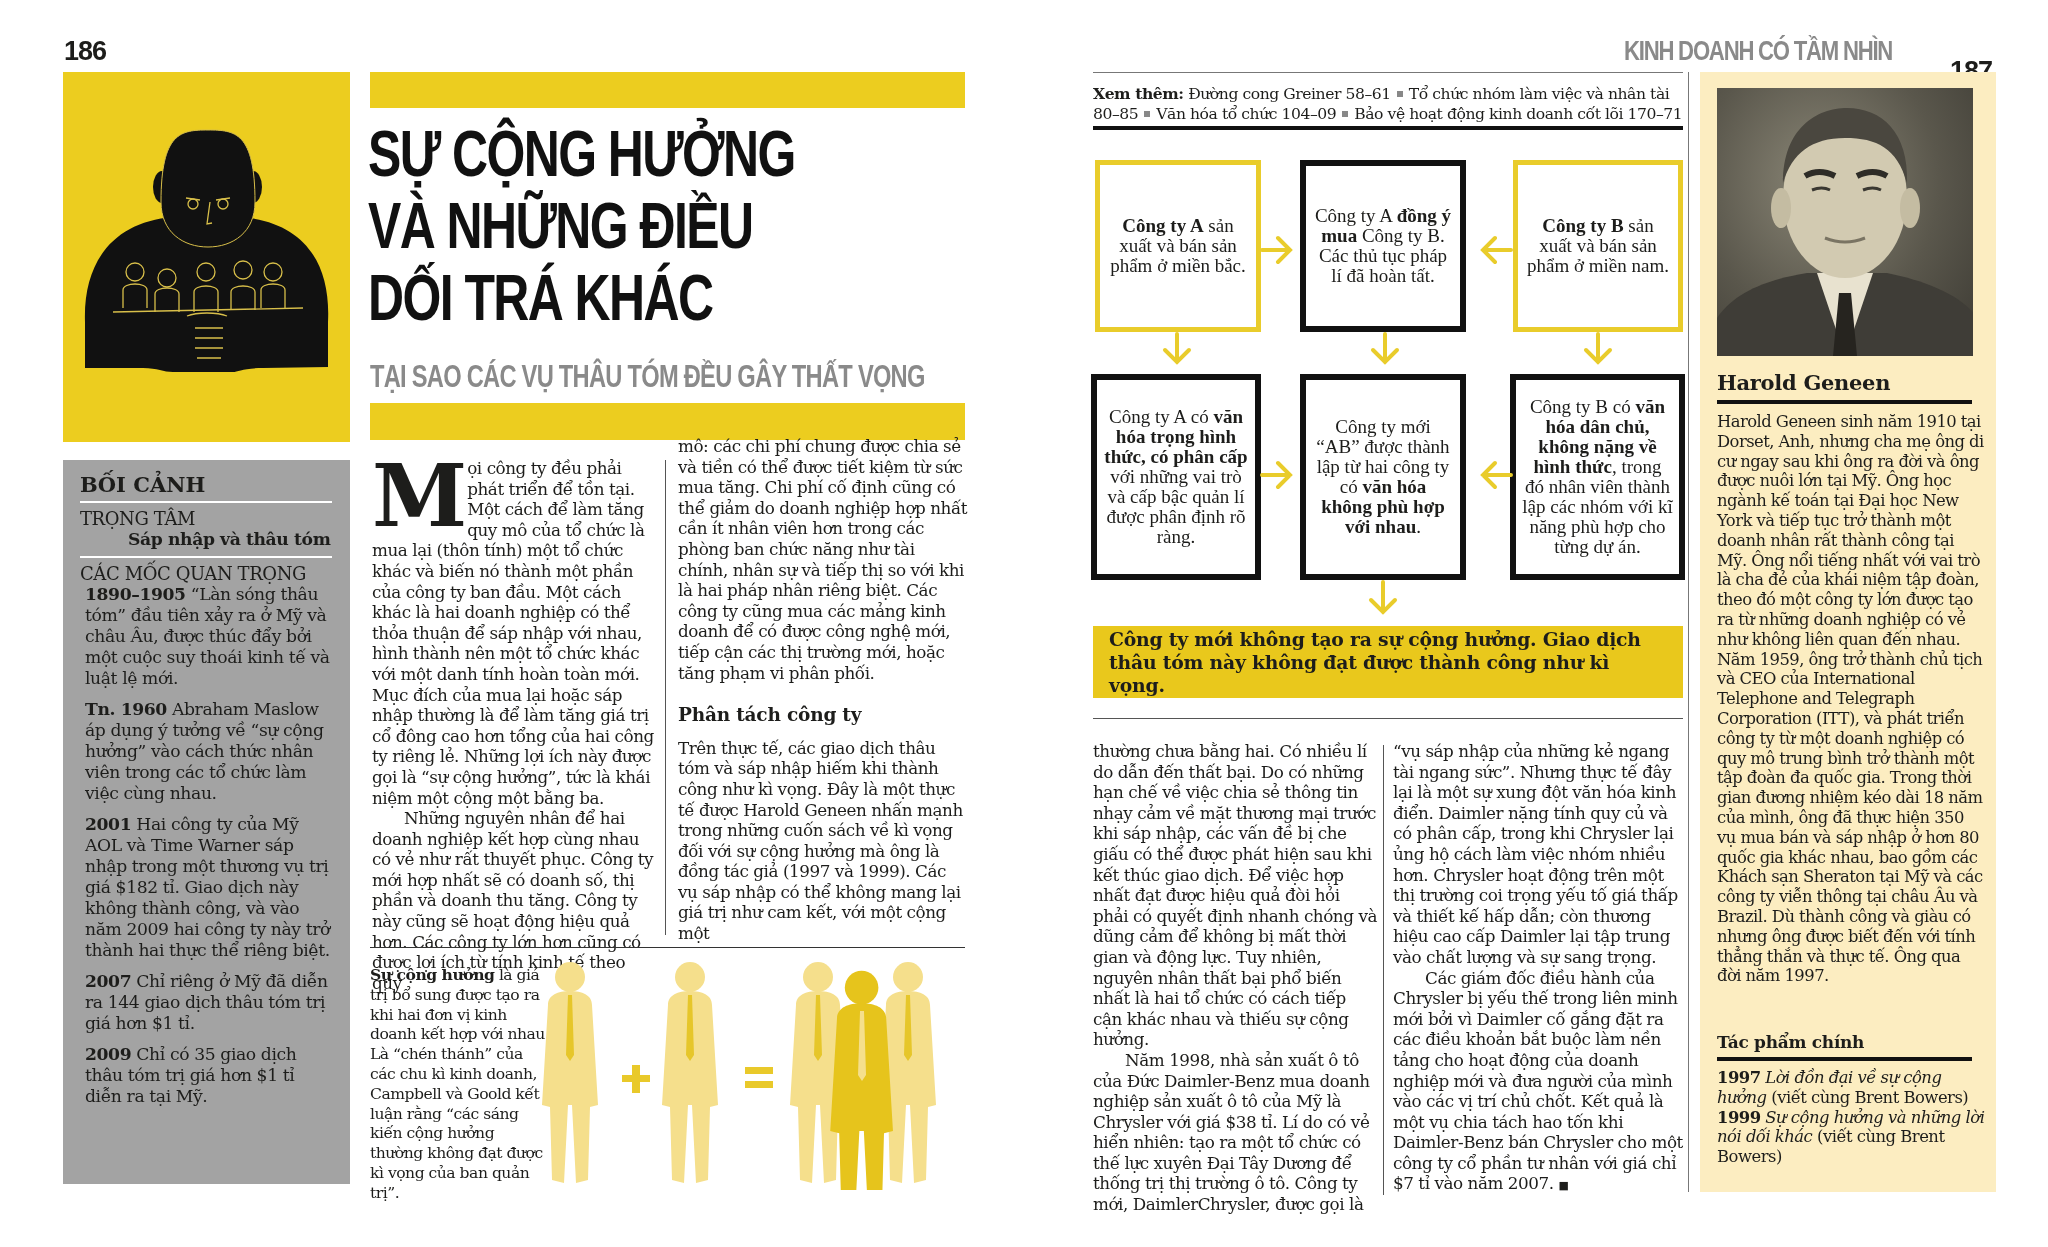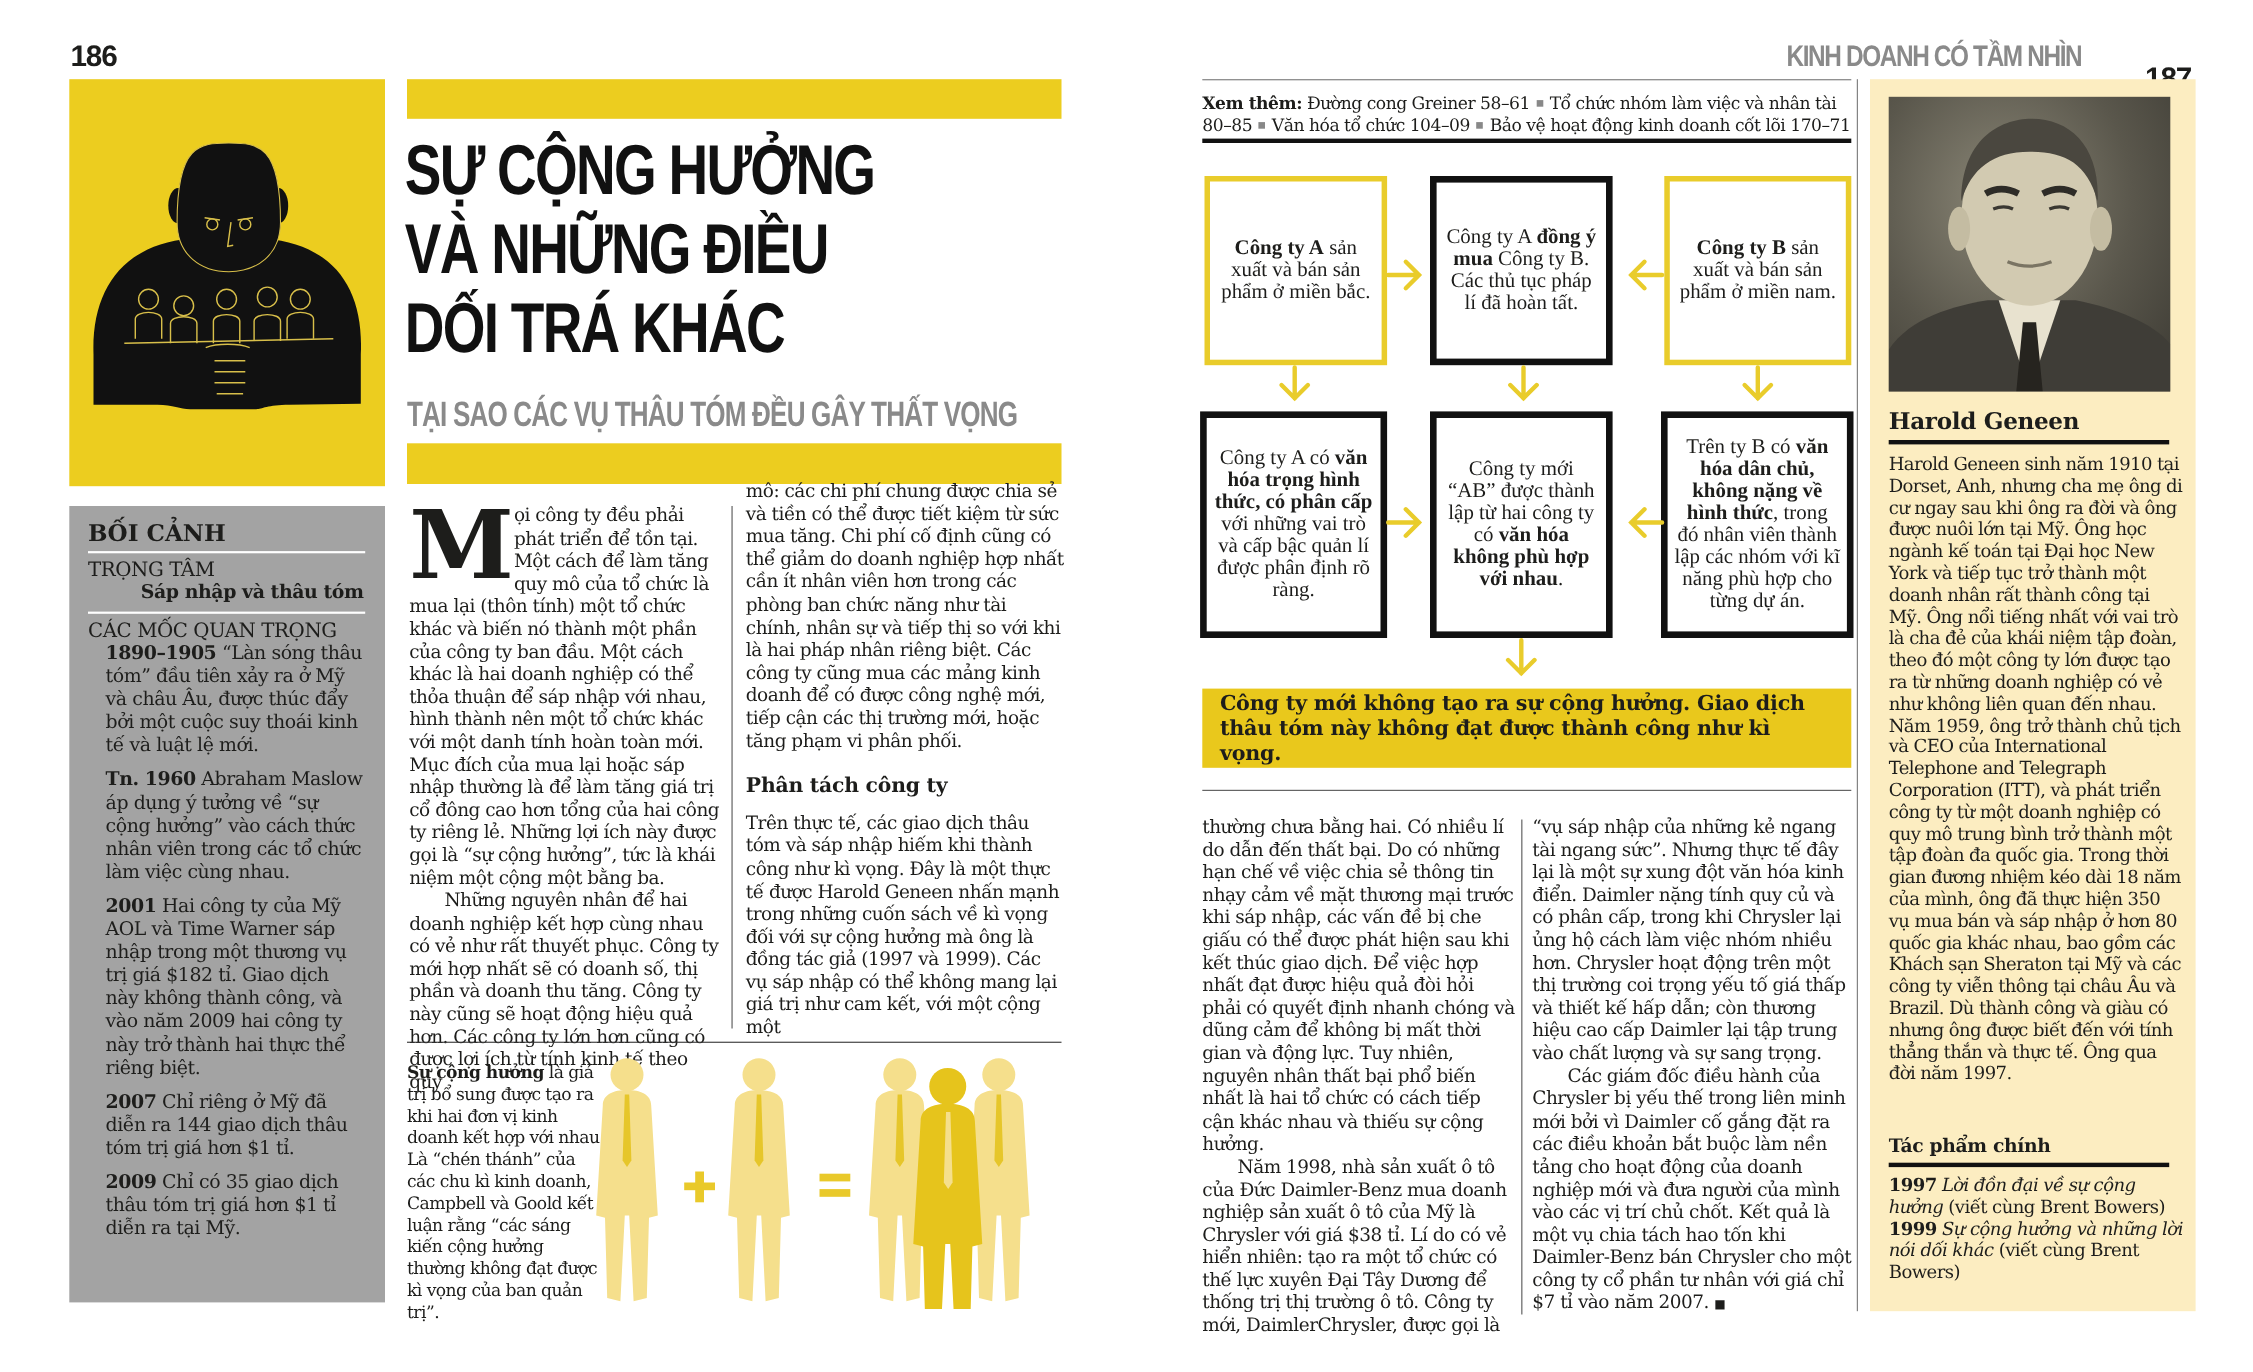--- a/index.html
+++ b/index.html
@@ -17,21 +17,21 @@
   #bar-bottom{left:370px;top:403px;width:595px;height:37px;}
   #title{left:368px;top:118px;width:600px;}
   #title .tl{display:block;font-family:"Liberation Sans",sans-serif;font-weight:bold;font-size:64px;line-height:72px;letter-spacing:-2px;transform:scaleX(.78);transform-origin:left top;white-space:nowrap;color:#111;}
   #subtitle{left:370px;top:358px;font-family:"Liberation Sans",sans-serif;font-weight:bold;font-size:32px;color:#8a8a8a;letter-spacing:-1px;white-space:nowrap;transform:scaleX(.74);transform-origin:left top;}
 
   
   #context{left:63px;top:460px;width:287px;height:724px;background:#a3a3a3;box-sizing:border-box;padding:14px 18px 0 17px;font-size:17.2px;line-height:21px;letter-spacing:-.4px;}
   #context h3{margin:0 0 6px 0;font-size:21px;font-weight:bold;letter-spacing:0;}
   #context .rule{border-top:2px solid #fff;margin:0 0 5px 0;}
   #context .caps{font-size:18px;}
-  #context p{margin:0 0 10px 16px;}
+  #context p{margin:0 0 10px 5px;}
   #context b{font-weight:bold;}
 
   
   .col{font-size:16.8px;line-height:20.6px;letter-spacing:-.45px;text-align:left;}
   .col p{margin:0;}
   .col .ind{text-indent:32px;}
   #lcol1{left:372px;top:458px;width:285px;}
   #lcol2{left:678px;top:436px;width:290px;}
   #ldiv{left:665px;top:460px;width:1px;height:475px;background:#555;}
   .dropcap{float:left;font-size:86px;line-height:64px;font-weight:bold;margin:6px 4px 0 0;font-family:"DejaVu Serif",serif;letter-spacing:-4px;}
@@ -205,21 +205,21 @@
     <span><b>Công ty B</b><span> sản xuất và bán sản phẩm ở miền nam.</span></span>
   </div>
 
 <div class="box k" style="left:1091px;top:374px;width:170px;height:206px;">
     <span><span>Công ty A có </span><b>văn hóa trọng hình thức, có phân cấp</b><span> với những vai trò và cấp bậc quản lí được phân định rõ ràng.</span></span>
   </div>
 <div class="box k" style="left:1300px;top:374px;width:166px;height:206px;">
     <span><span>Công ty mới “AB” được thành lập từ hai công ty có </span><b>văn hóa không phù hợp với nhau</b><span>.</span></span>
   </div>
 <div class="box k" style="left:1510px;top:374px;width:175px;height:206px;">
-    <span><span>Trên ty B có </span><b>văn hóa dân chủ, không nặng về hình thức</b><span>, trong đó nhân viên thành lập các nhóm với kĩ năng phù hợp cho từng dự án.</span></span>
+    <span><span>Công ty B có </span><b>văn hóa dân chủ, không nặng về hình thức</b><span>, trong đó nhân viên thành lập các nhóm với kĩ năng phù hợp cho từng dự án.</span></span>
   </div>
 
 <svg class="abs" style="left:1090px;top:150px;" width="600" height="480" viewBox="0 0 600 480">
   <g stroke="#e9cc2b" stroke-width="4" fill="none" stroke-linecap="round">
 
     <path d="M172 100 H200 M188 88 L200 100 L188 112"></path>
     <path d="M421 100 H393 M405 88 L393 100 L405 112"></path>
 
     <path d="M87 184 V212 M75 200 L87 212 L99 200"></path>
     <path d="M295 184 V212 M283 200 L295 212 L307 200"></path>

